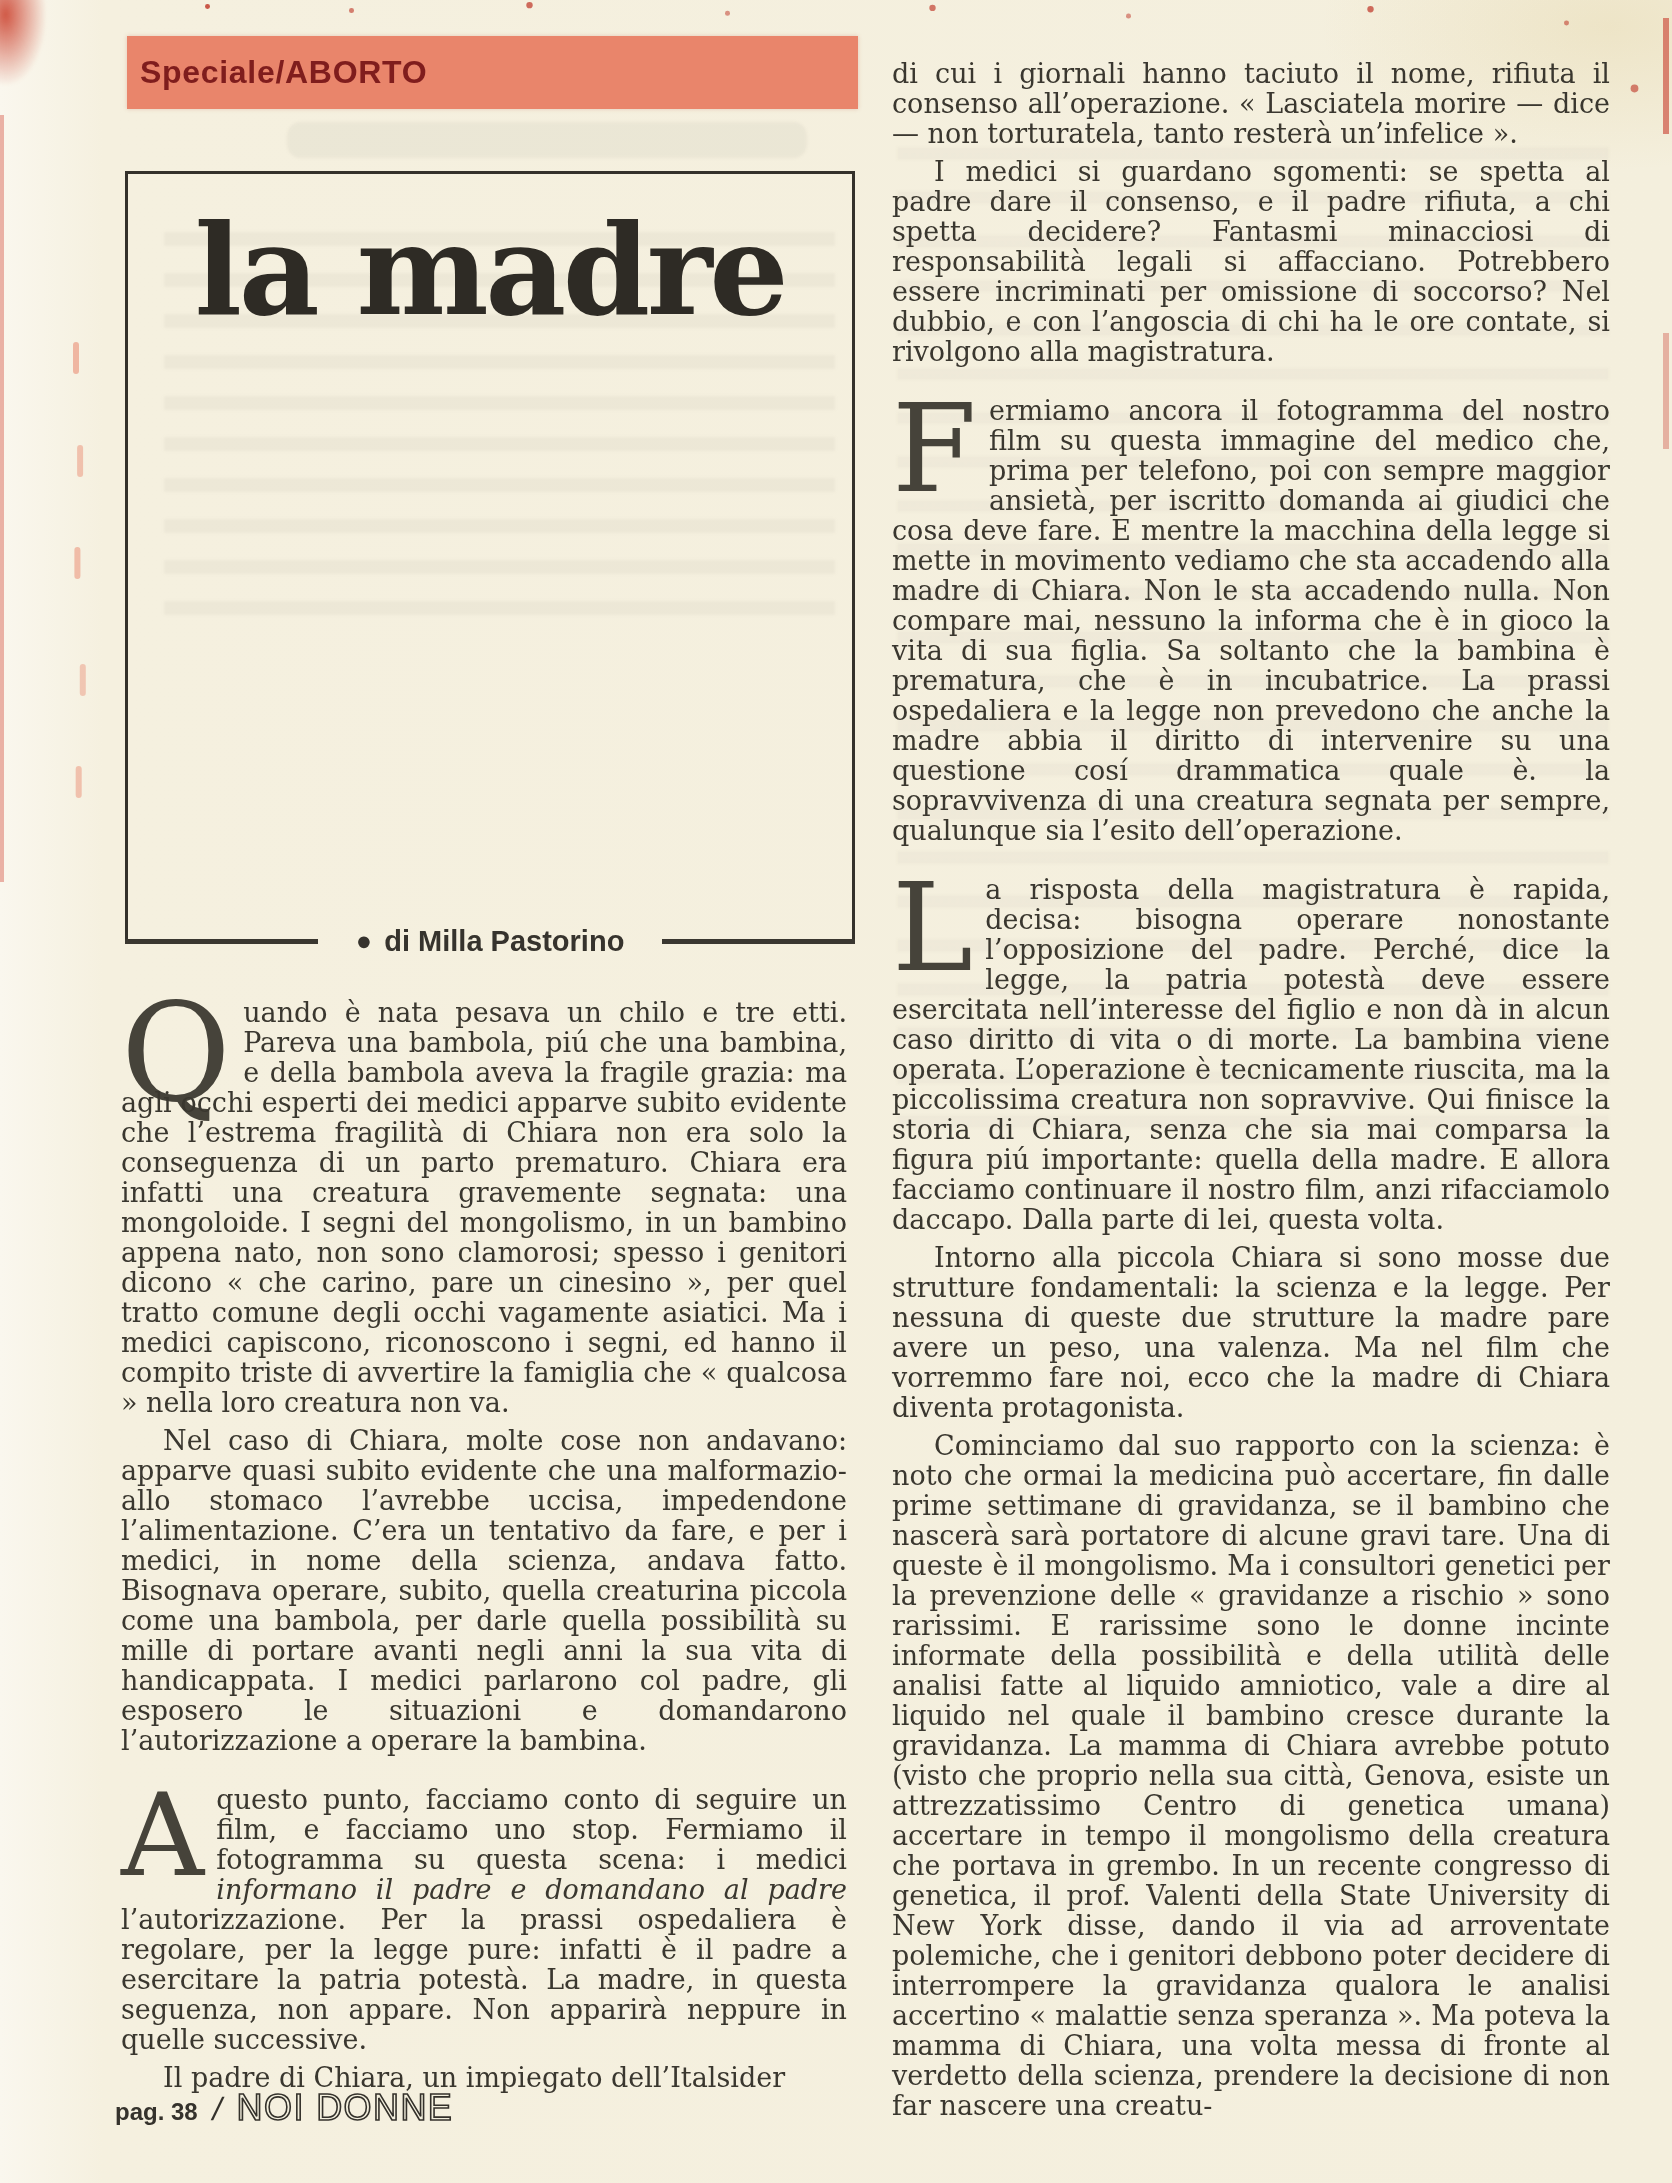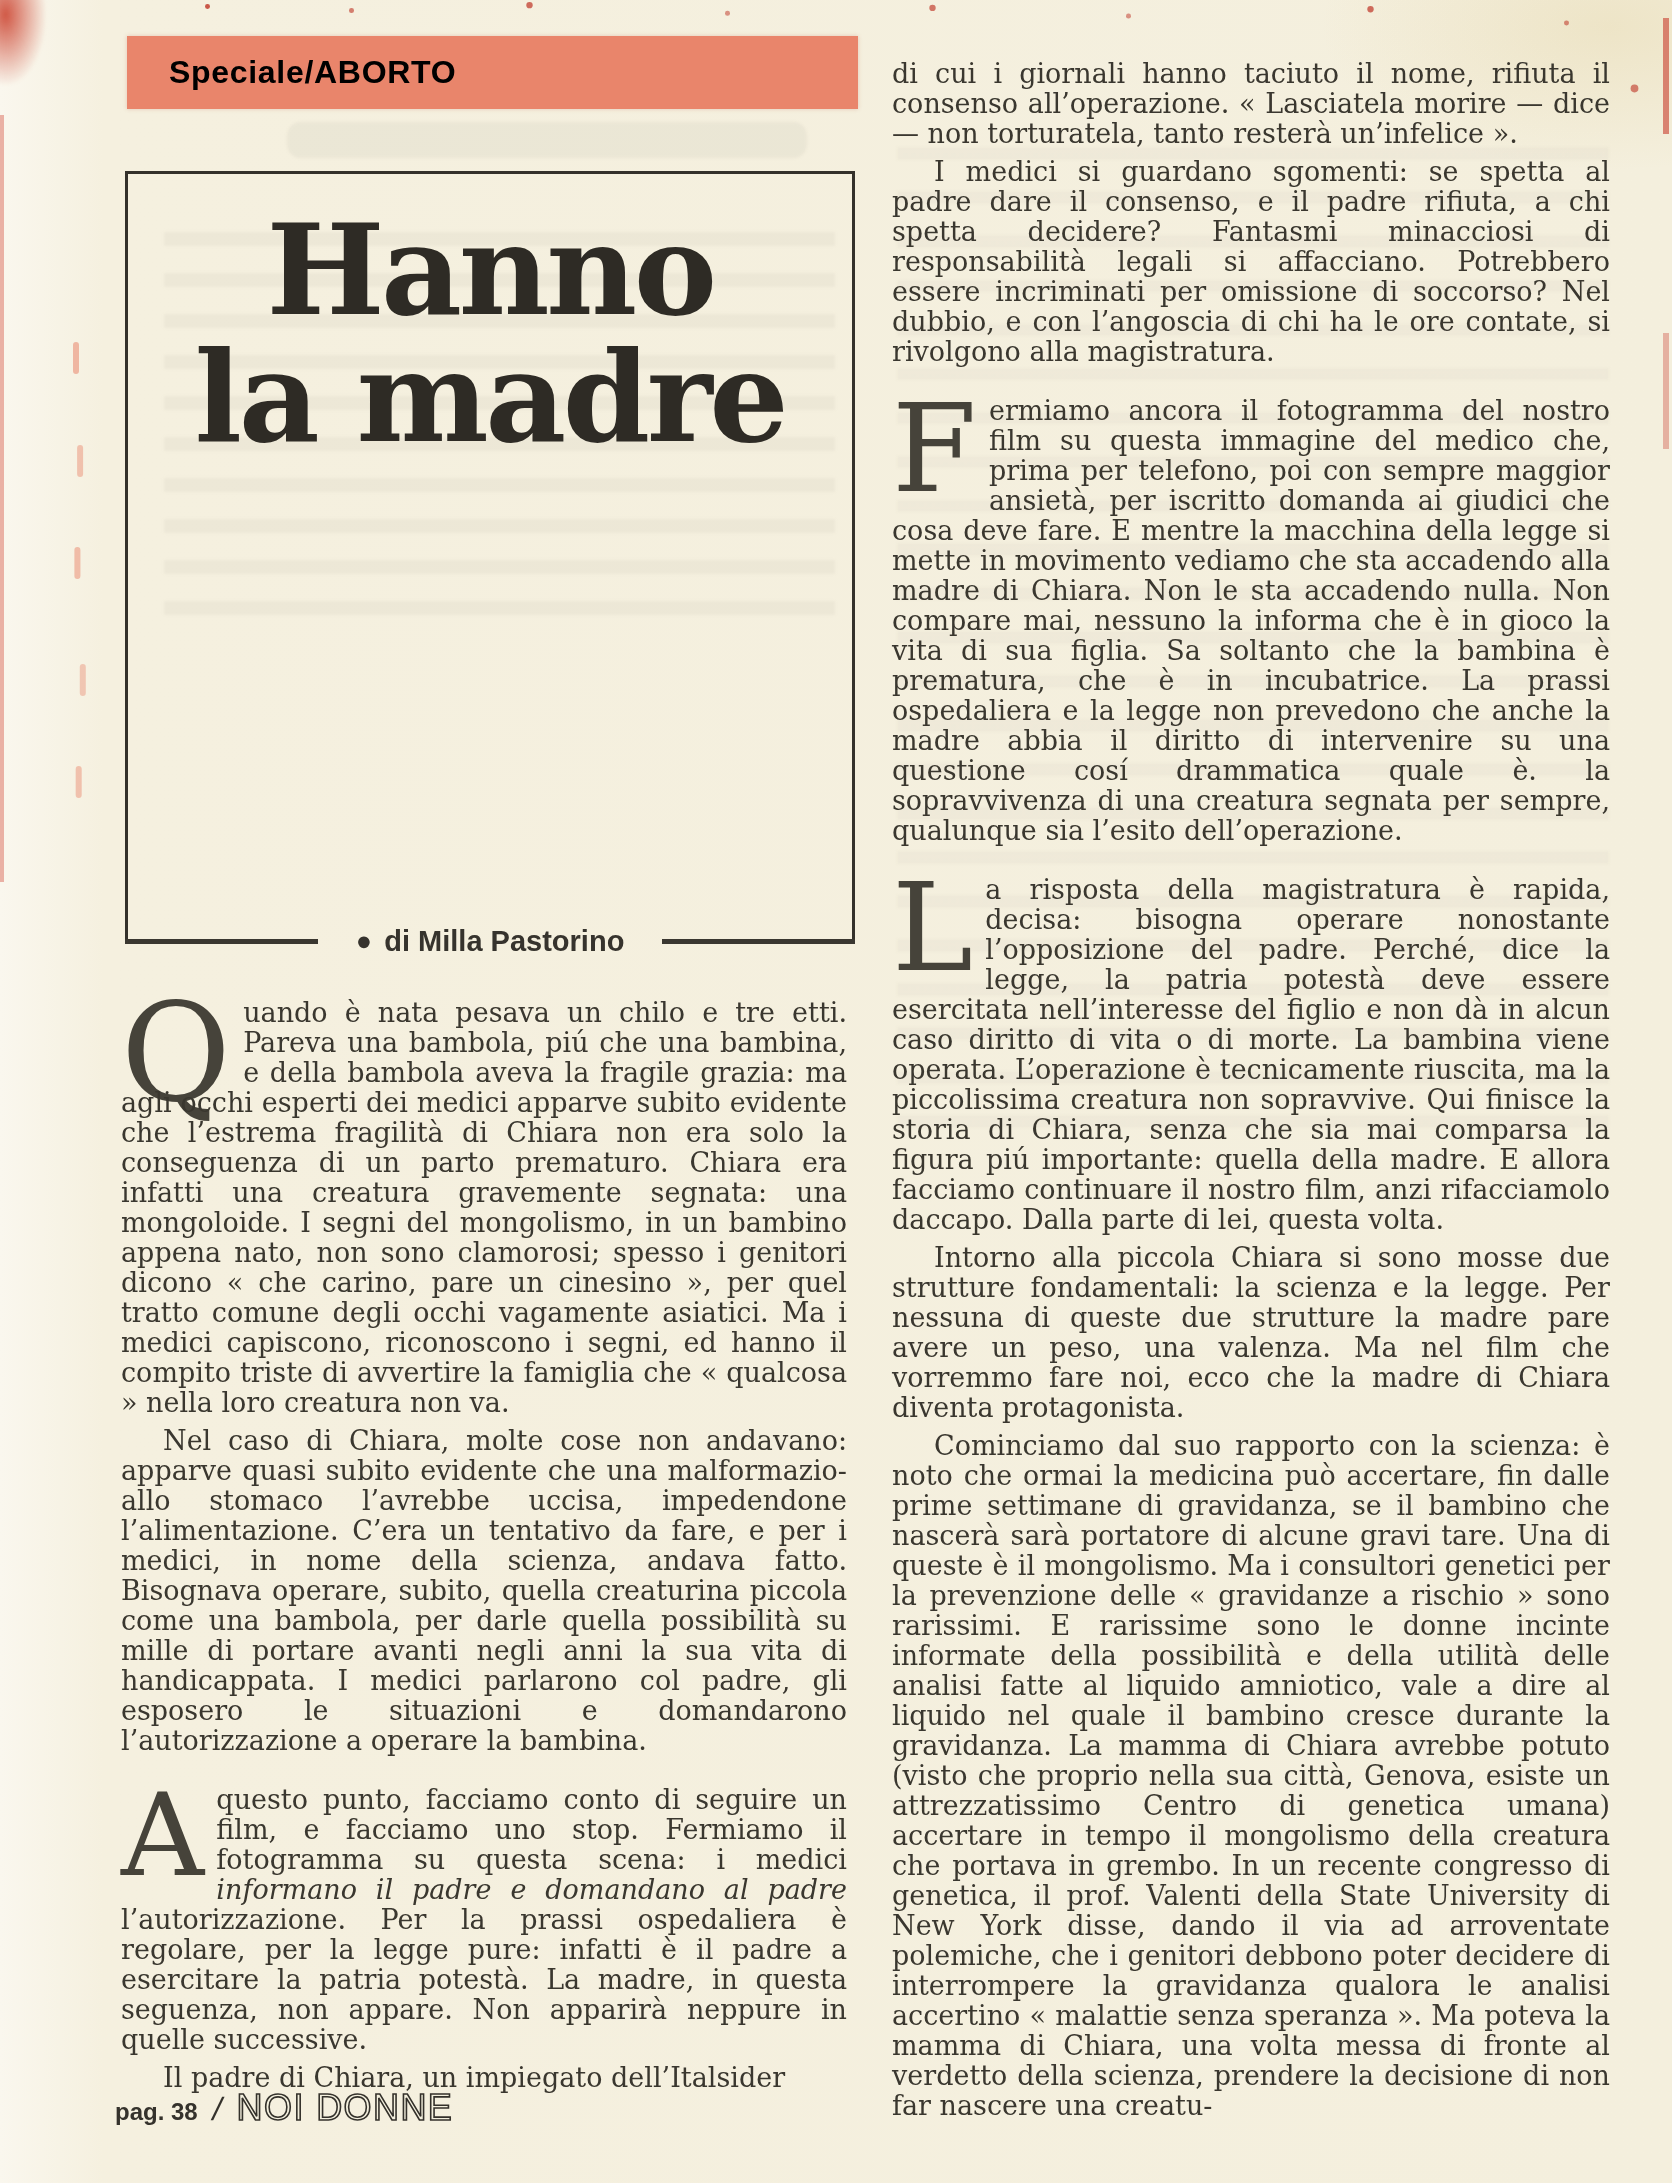--- a/index.html
+++ b/index.html
@@ -14,24 +14,24 @@
     color:#38352f;
   }
   
   .redbar{
     position:absolute;left:127px;top:36px;width:731px;height:73px;
     background:#e9856b;
     display:flex;align-items:center;
     box-shadow:0 0 4.1px rgba(180,80,60,.25);
   }
   .redbar .label{
-    margin-left:42px;
+    margin-left:13px;
     font-family:"Liberation Sans", sans-serif;
     font-weight:bold;font-size:32px;letter-spacing:0.7px;
-    color:#000000;
+    color:#7f1d1d;
     text-align:center;
   }
   
   .titlebox{
     position:absolute;left:125px;top:171px;width:730px;height:772px;
     border-top:3.4px solid #34312b;
     border-left:3.4px solid #34312b;
     border-right:3.4px solid #34312b;
     box-sizing:border-box;
     text-align:center;
@@ -169,21 +169,20 @@
   <div class="ghost ghost-title"></div>
   <div class="ghost ghost-right"></div>
   <div class="ghost ghost-underbar"></div>
 
   <div class="redbar">
     <span class="label">Speciale/ABORTO</span>
   </div>
 
   <div class="titlebox">
     <h1 class="headline">
-      <span>Hanno</span>
       <span>la madre</span>
     </h1>
   </div>
 
   <div class="bylinerow">
     <div class="byrule"></div>
     <div class="bygroup">
       <span class="bydot">●</span>
       <span>di Milla Pastorino</span>
     </div>

